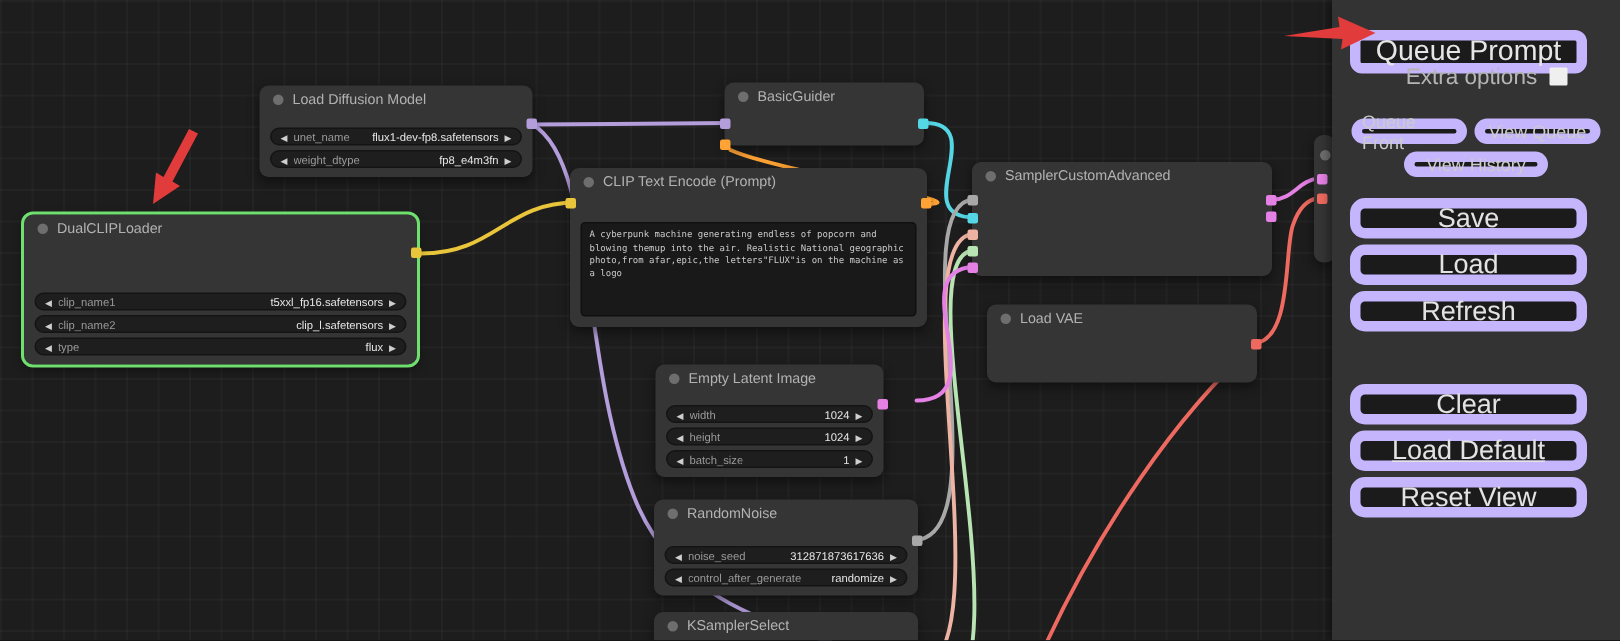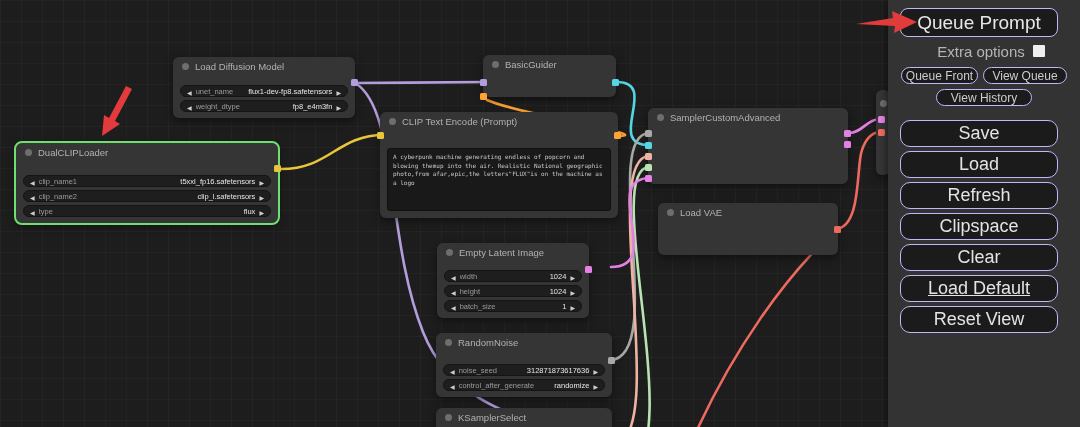--- a/index.html
+++ b/index.html
@@ -27,22 +27,22 @@
   .wlabel{white-space:nowrap;overflow:hidden;}
   .wvalue{margin-left:auto;color:#e6e6e6;white-space:nowrap;}
   .port{position:absolute;width:7px;height:7px;border-radius:1.5px;background:#888;}
   .prompt-box{position:absolute;left:7px;right:7px;top:36px;bottom:7px;background:#191919;
     border:1px solid #101010;border-radius:3px;padding:4px 5px;
     font-family:"DejaVu Sans Mono",monospace;font-size:6px;line-height:1.45;color:#c9c9c9;
     overflow:hidden;}
   
   #sidebar{position:absolute;right:0;top:0;width:192px;height:427px;background:#333333;
     box-shadow:-2px 0 6px rgba(0,0,0,.4);}
-  .btn{background:#1b1b1b;border:1px solid #c4b5fd;color:#dcdcdc;display:flex;
-    align-items:center;justify-content:center;cursor:pointer;}
+  .btn{background:#1b1b1b;border:7px solid #c4b5fd;color:#dcdcdc;display:flex;
+    align-items:center;justify-content:center;cursor:pointer;margin-top:12px;}
   #queue-prompt{position:absolute;left:12px;top:8px;width:158px;height:29px;border-radius:8px;
     font-size:19px;color:#e6e6e6;}
   #extra-row{position:absolute;left:0;top:42px;width:192px;height:18px;display:flex;
     align-items:center;justify-content:center;gap:8px;font-size:15px;color:#b5b5b5;padding-left:14px;}
   #extra-check{width:12px;height:12px;background:#efefef;border-radius:1px;}
   .pill{position:absolute;height:17px;border-radius:9px;font-size:12px;color:#cccccc;}
   #queue-front{left:13px;top:67px;width:77px;}
   #view-queue{left:95px;top:67px;width:84px;}
   #view-history{left:48px;top:89px;width:96px;}
   .bigbtn{position:absolute;left:12px;width:158px;height:27px;border-radius:10px;
@@ -85,21 +85,21 @@
       <div class="widget">
         <span class="warr">◀</span>
         <span class="wlabel">weight_dtype</span>
         <span class="wvalue">fp8_e4m3fn</span>
         <span class="warr">▶</span>
       </div>
     </div>
     <span class="port" style="right: -3px; top: 22px; background: rgb(179, 157, 219);"></span>
   </div>
 
-  <div class="node selected" style="left:16px;top:143px;width:262px;height:80px;">
+  <div class="node selected" style="left:16px;top:143px;width:262px;height:100px;">
     <div class="ntitle">
       <span class="ndot"></span>
       <span>DualCLIPLoader</span>
     </div>
     <div class="widgets">
       <div class="widget">
         <span class="warr">◀</span>
         <span class="wlabel">clip_name1</span>
         <span class="wvalue">t5xxl_fp16.safetensors</span>
         <span class="warr">▶</span>
@@ -230,21 +230,20 @@
     <div id="extra-row">
       <span>Extra options</span>
       <span id="extra-check"></span>
     </div>
     <div id="queue-front" class="btn pill">Queue Front</div>
     <div id="view-queue" class="btn pill">View Queue</div>
     <div id="view-history" class="btn pill">View History</div>
     <div class="btn bigbtn" style="top:120px;">Save</div>
     <div class="btn bigbtn" style="top:151px;">Load</div>
     <div class="btn bigbtn" style="top:182px;">Refresh</div>
-    <div class="btn bigbtn" style="top:213px;">Clipspace</div>
     <div class="btn bigbtn" style="top:244px;">Clear</div>
     <div class="btn bigbtn" style="top:275px;text-decoration:underline;">Load Default</div>
     <div class="btn bigbtn" style="top:306px;">Reset View</div>
   </div>
 
   <svg id="annotations" width="1080" height="427">
     <polygon points="856,24 893,18 892,11 917,22 894,33 895,26" fill="#e23b3b"></polygon>
     <polygon points="126,86 132,89 115,121 120,124 102,136 104,115 109,118" fill="#e23b3b"></polygon>
   </svg>
 </div>

